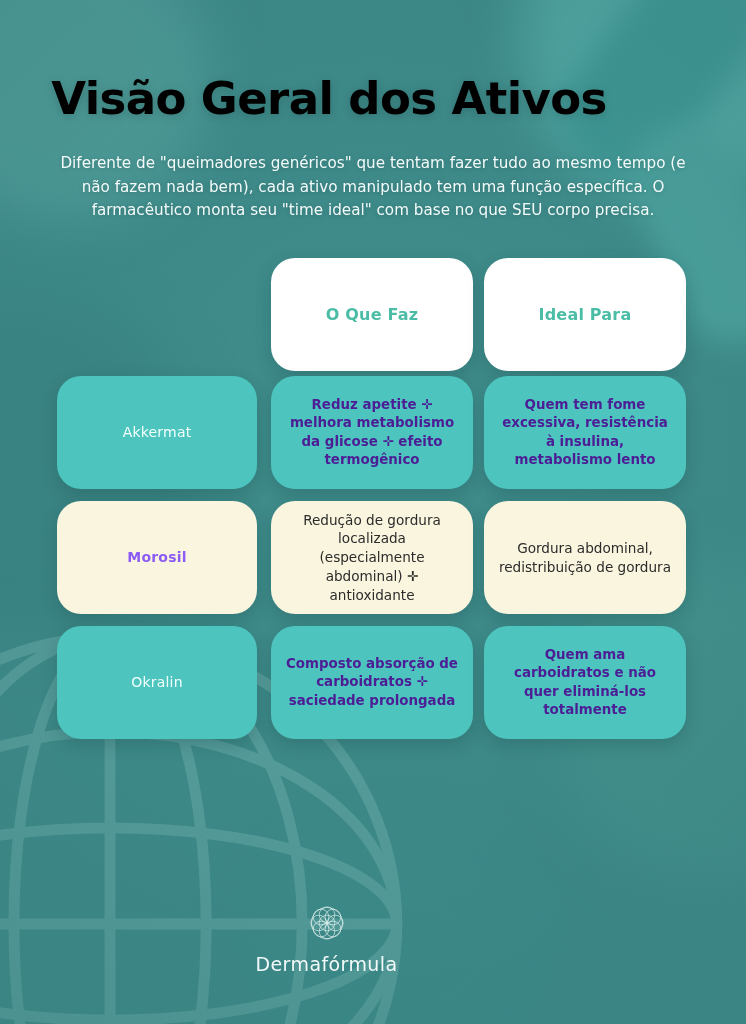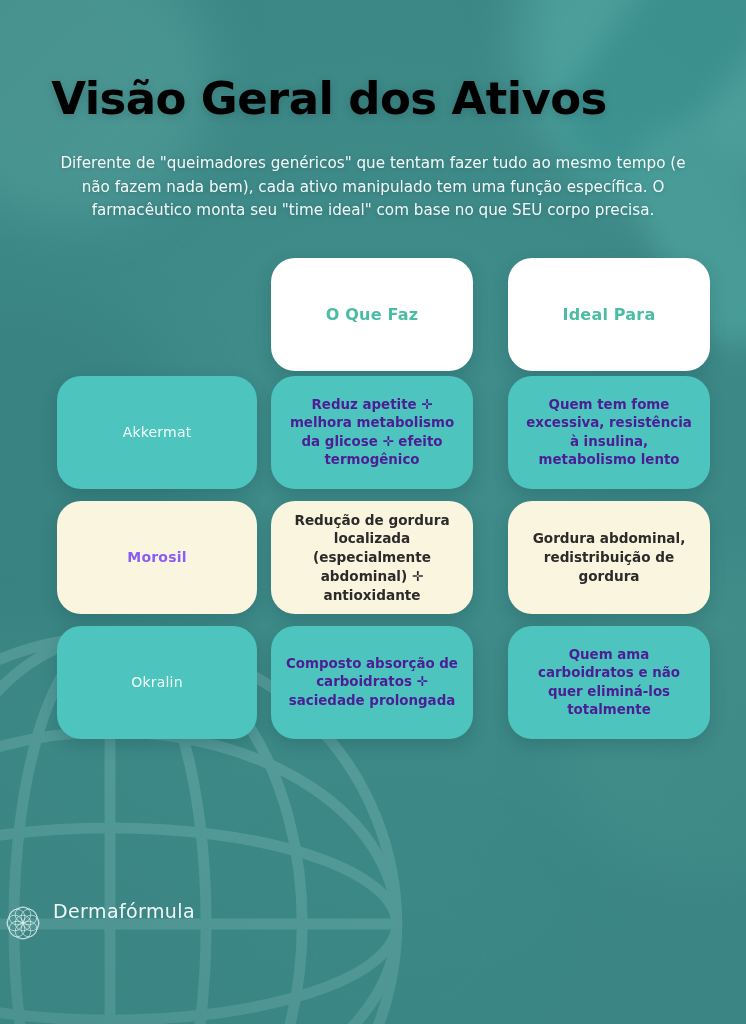--- a/index.html
+++ b/index.html
@@ -80,21 +80,21 @@
     display:flex;
     align-items:center;
     justify-content:center;
     text-align:center;
     box-shadow:0 6px 16px rgba(20,60,60,.22);
   }
 
   
   .col-name  { left:57px;  width:200px; }
   .col-does  { left:271px; width:202px; }
-  .col-ideal { left:508px; width:202px; }
+  .col-ideal { left:484px; width:202px; }
 
   
   .header-row { height:118px; }
   .header-row .cell {
     top:0; height:113px;
     background:#ffffff;
     color:#4bbda6;
     font-weight:700;
     font-size:16px;
     letter-spacing:.2px;
@@ -116,29 +116,29 @@
   }
   .theme-teal .cell-name  { color:#f2fffd; }
   .theme-cream .cell-name { color:#8b5cf6;font-weight:bold; }
 
   .cell-text {
     font-size:13.4px;
     font-weight:700;
     line-height:1.38;
     padding:8px 13px;
   }
-  .theme-cream .cell-text { font-weight:700; font-size:13.6px; }
+  .theme-cream .cell-text { font-weight:400; font-size:13.6px; }
 
   
   .footer {
     position:absolute;
     top:900px; left:0; width:653px;
     display:flex;
-    flex-direction:row;
-    align-items:flex-start;
+    flex-direction:column;
+    align-items:center;
     gap:7px;
   }
   .logo-mark { width:46px; height:46px; opacity:.92; }
   .logo-mark svg { width:100%; height:100%; display:block; }
   .logo-text {
     font-size:19px;
     color:#f2faf9;
     letter-spacing:.4px;
   }
 </style>

